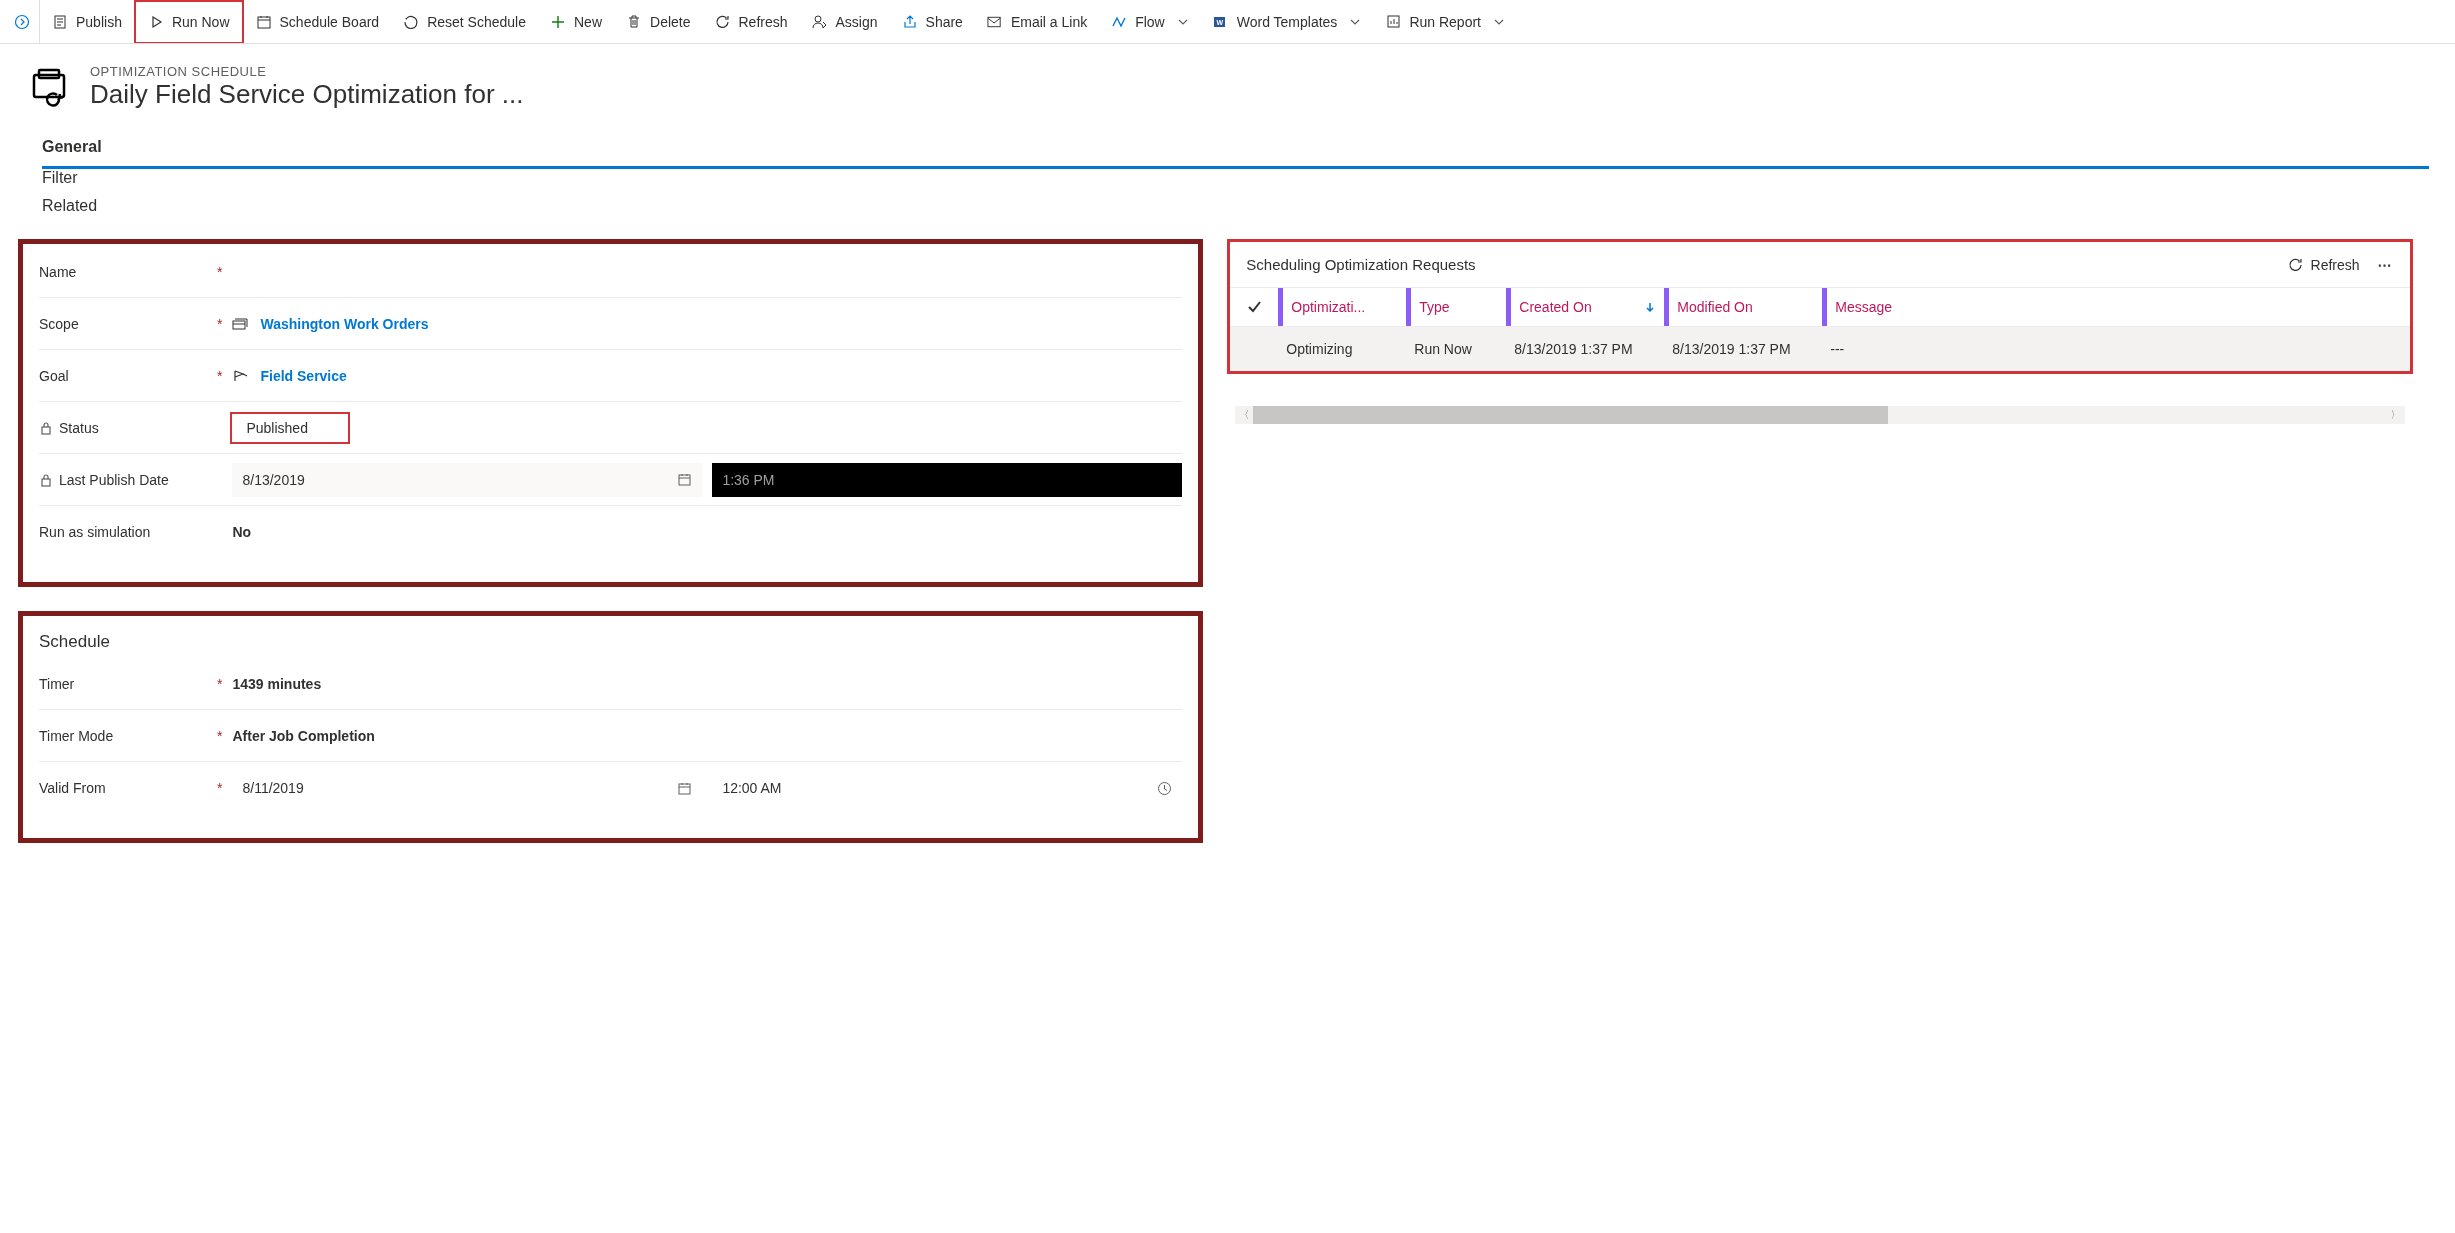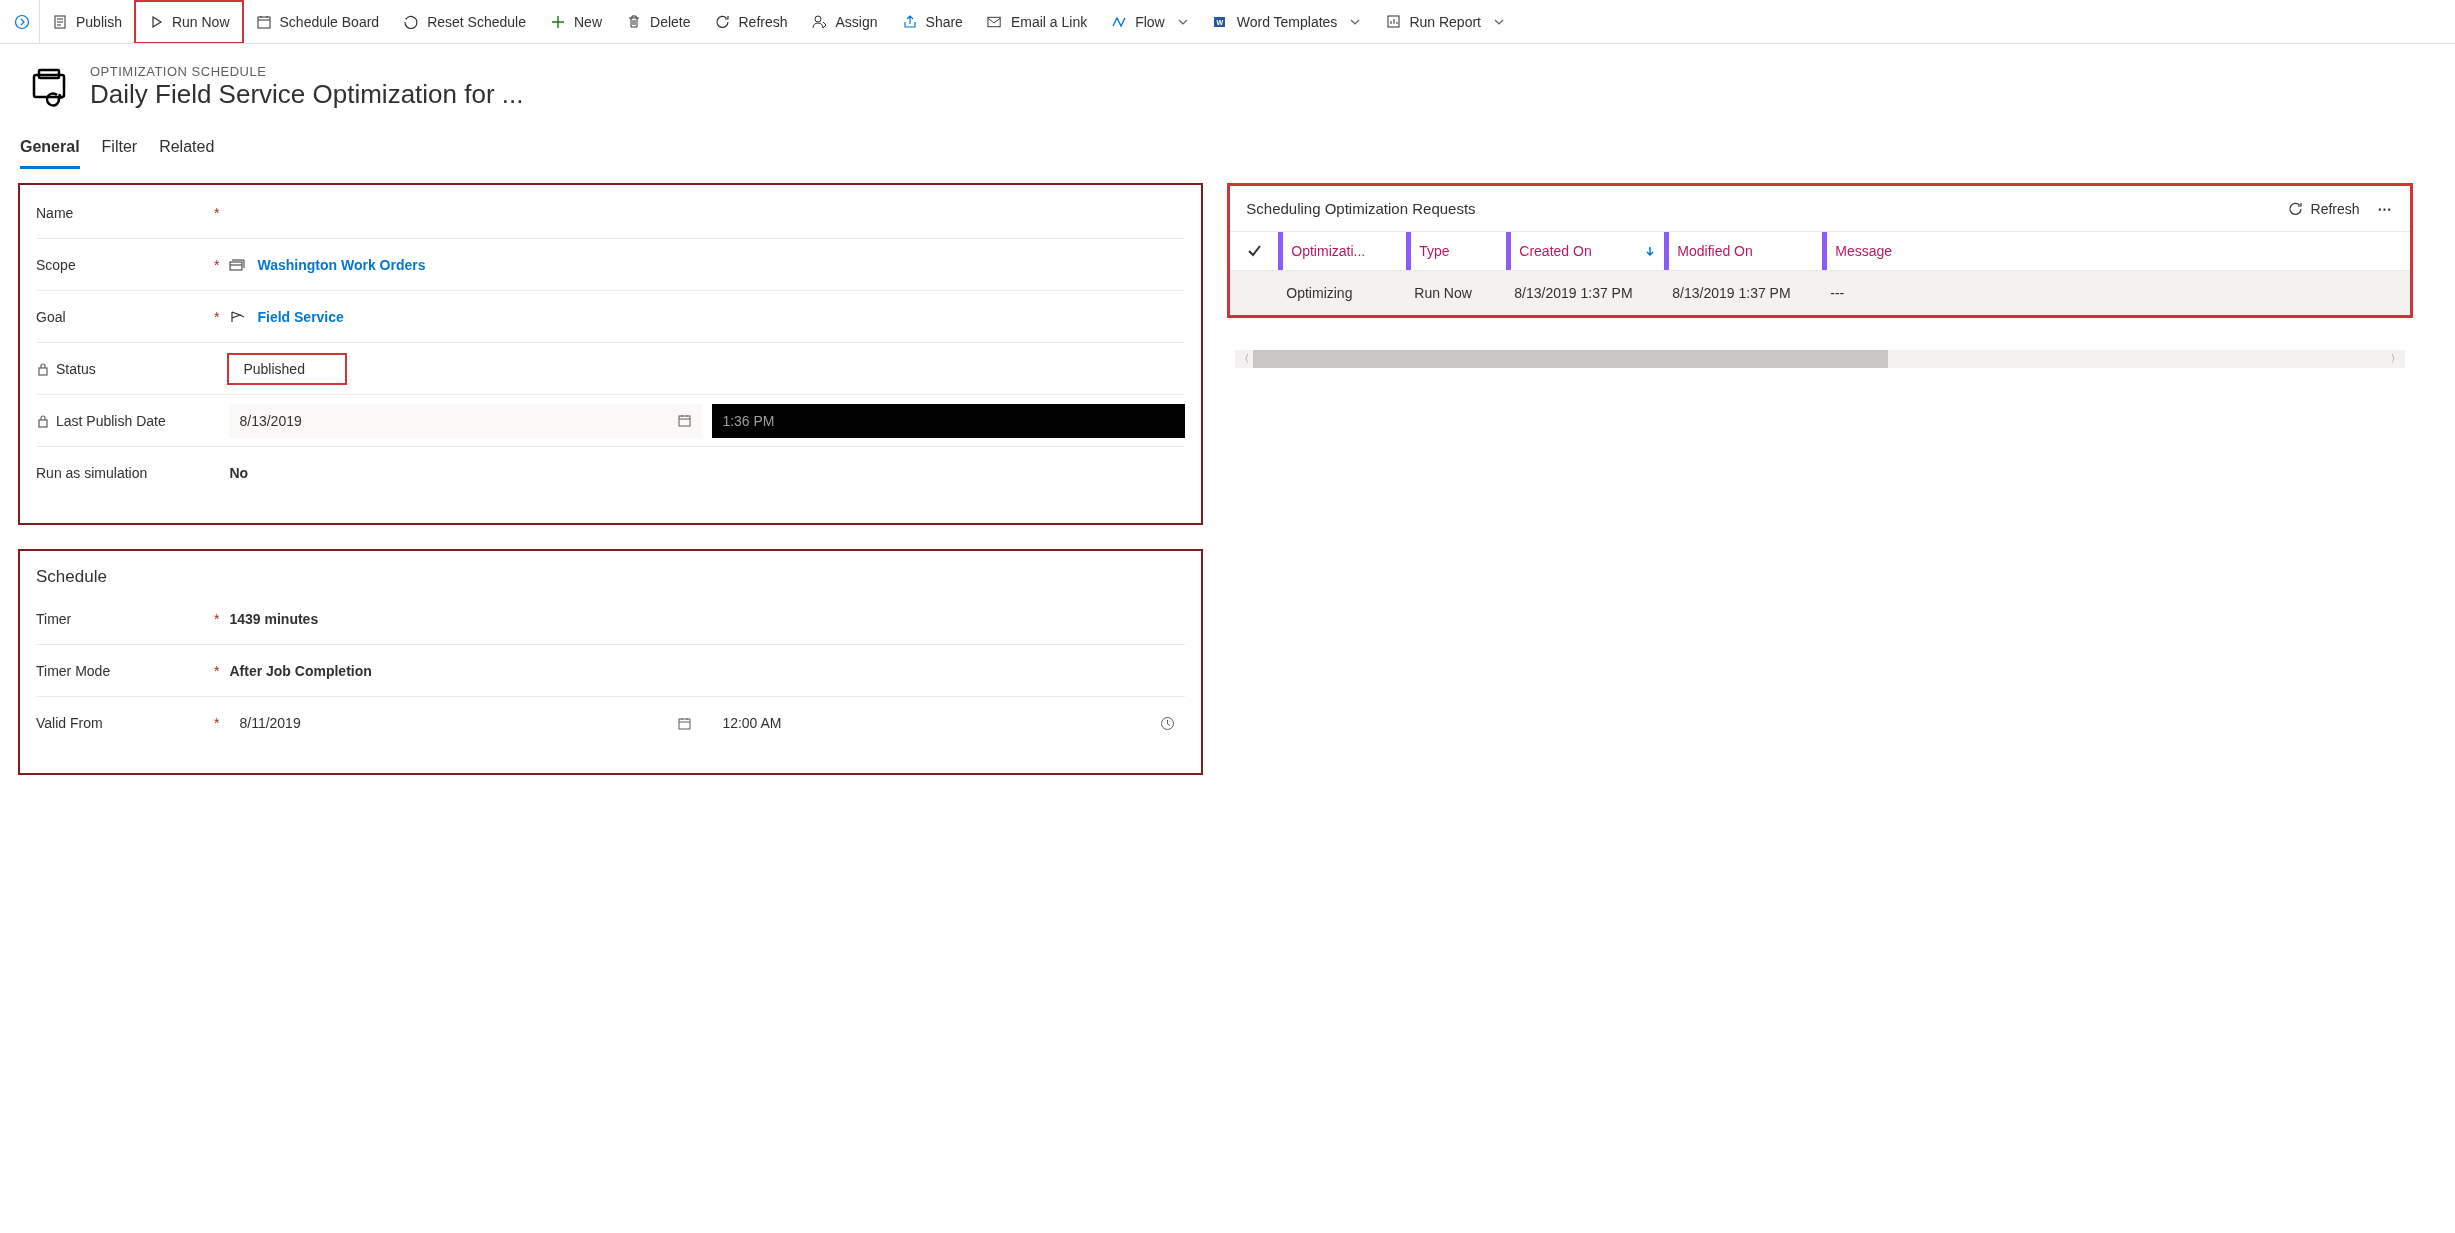--- a/index.html
+++ b/index.html
@@ -16,30 +16,30 @@
   
   .highlight-red { border:2px solid #d13438; }
   
   
   .rec-header { display:flex; align-items:center; gap:18px; padding: 20px 26px 10px 26px; }
   .rec-header .big-icon { width:46px; height:46px; display:flex; align-items:center; justify-content:center; }
   .rec-header .sub { font-size:13px; color:#605e5c; letter-spacing: .5px; }
   .rec-header .title { font-size:26px; font-weight:400; color:#323130; }
   
   
-  .tabs { display:flex; gap:22px; padding: 18px 26px 0 20px; border-bottom: none; }
+  .tabs { display:flex; padding: 18px 26px 0 42px; border-bottom: none; flex-direction: column; }
   .tab { padding-bottom: 10px; font-size:16px; cursor:pointer; color:#323130; }
   .tab.active { font-weight:600; border-bottom: 3px solid #0078d4; }
   
   
   .content { display:flex; gap:24px; padding: 14px 18px; align-items:flex-start; }
   .colL { flex: 0 0 49%; display:flex; flex-direction:column; gap:24px;}
   .colR { flex: 0 0 49%; }
   
-  .card { border:2px solid #7f1d1d; padding: 2px 0 24px 0; }
+  .card { border:5px solid #7f1d1d; padding: 2px 0 24px 0; }
   
   .field-row { display:flex; align-items:center; min-height:52px; border-bottom:1px solid #edebe9; margin:0 16px; }
   .field-row:last-child { border-bottom:none; }
   .field-label { flex:0 0 178px; display:flex; align-items:center; gap:6px; color:#323130; font-size:14px; }
   .req { color:#a4262c; font-size:14px; padding-right:10px;}
   .field-val { flex:1; display:flex; align-items:center; gap:10px; font-size:14px; }
   .field-val.bold { font-weight:600; }
   .field-val a, .link { color:#0078d4; text-decoration:none; font-weight:600; }
   .lookup-ico { width:18px; height:18px; display:flex;align-items:center;justify-content:center; color:#323130; }
   .lock-ico { width:14px; height:14px; display:flex;align-items:center;justify-content:center; color:#605e5c; }

